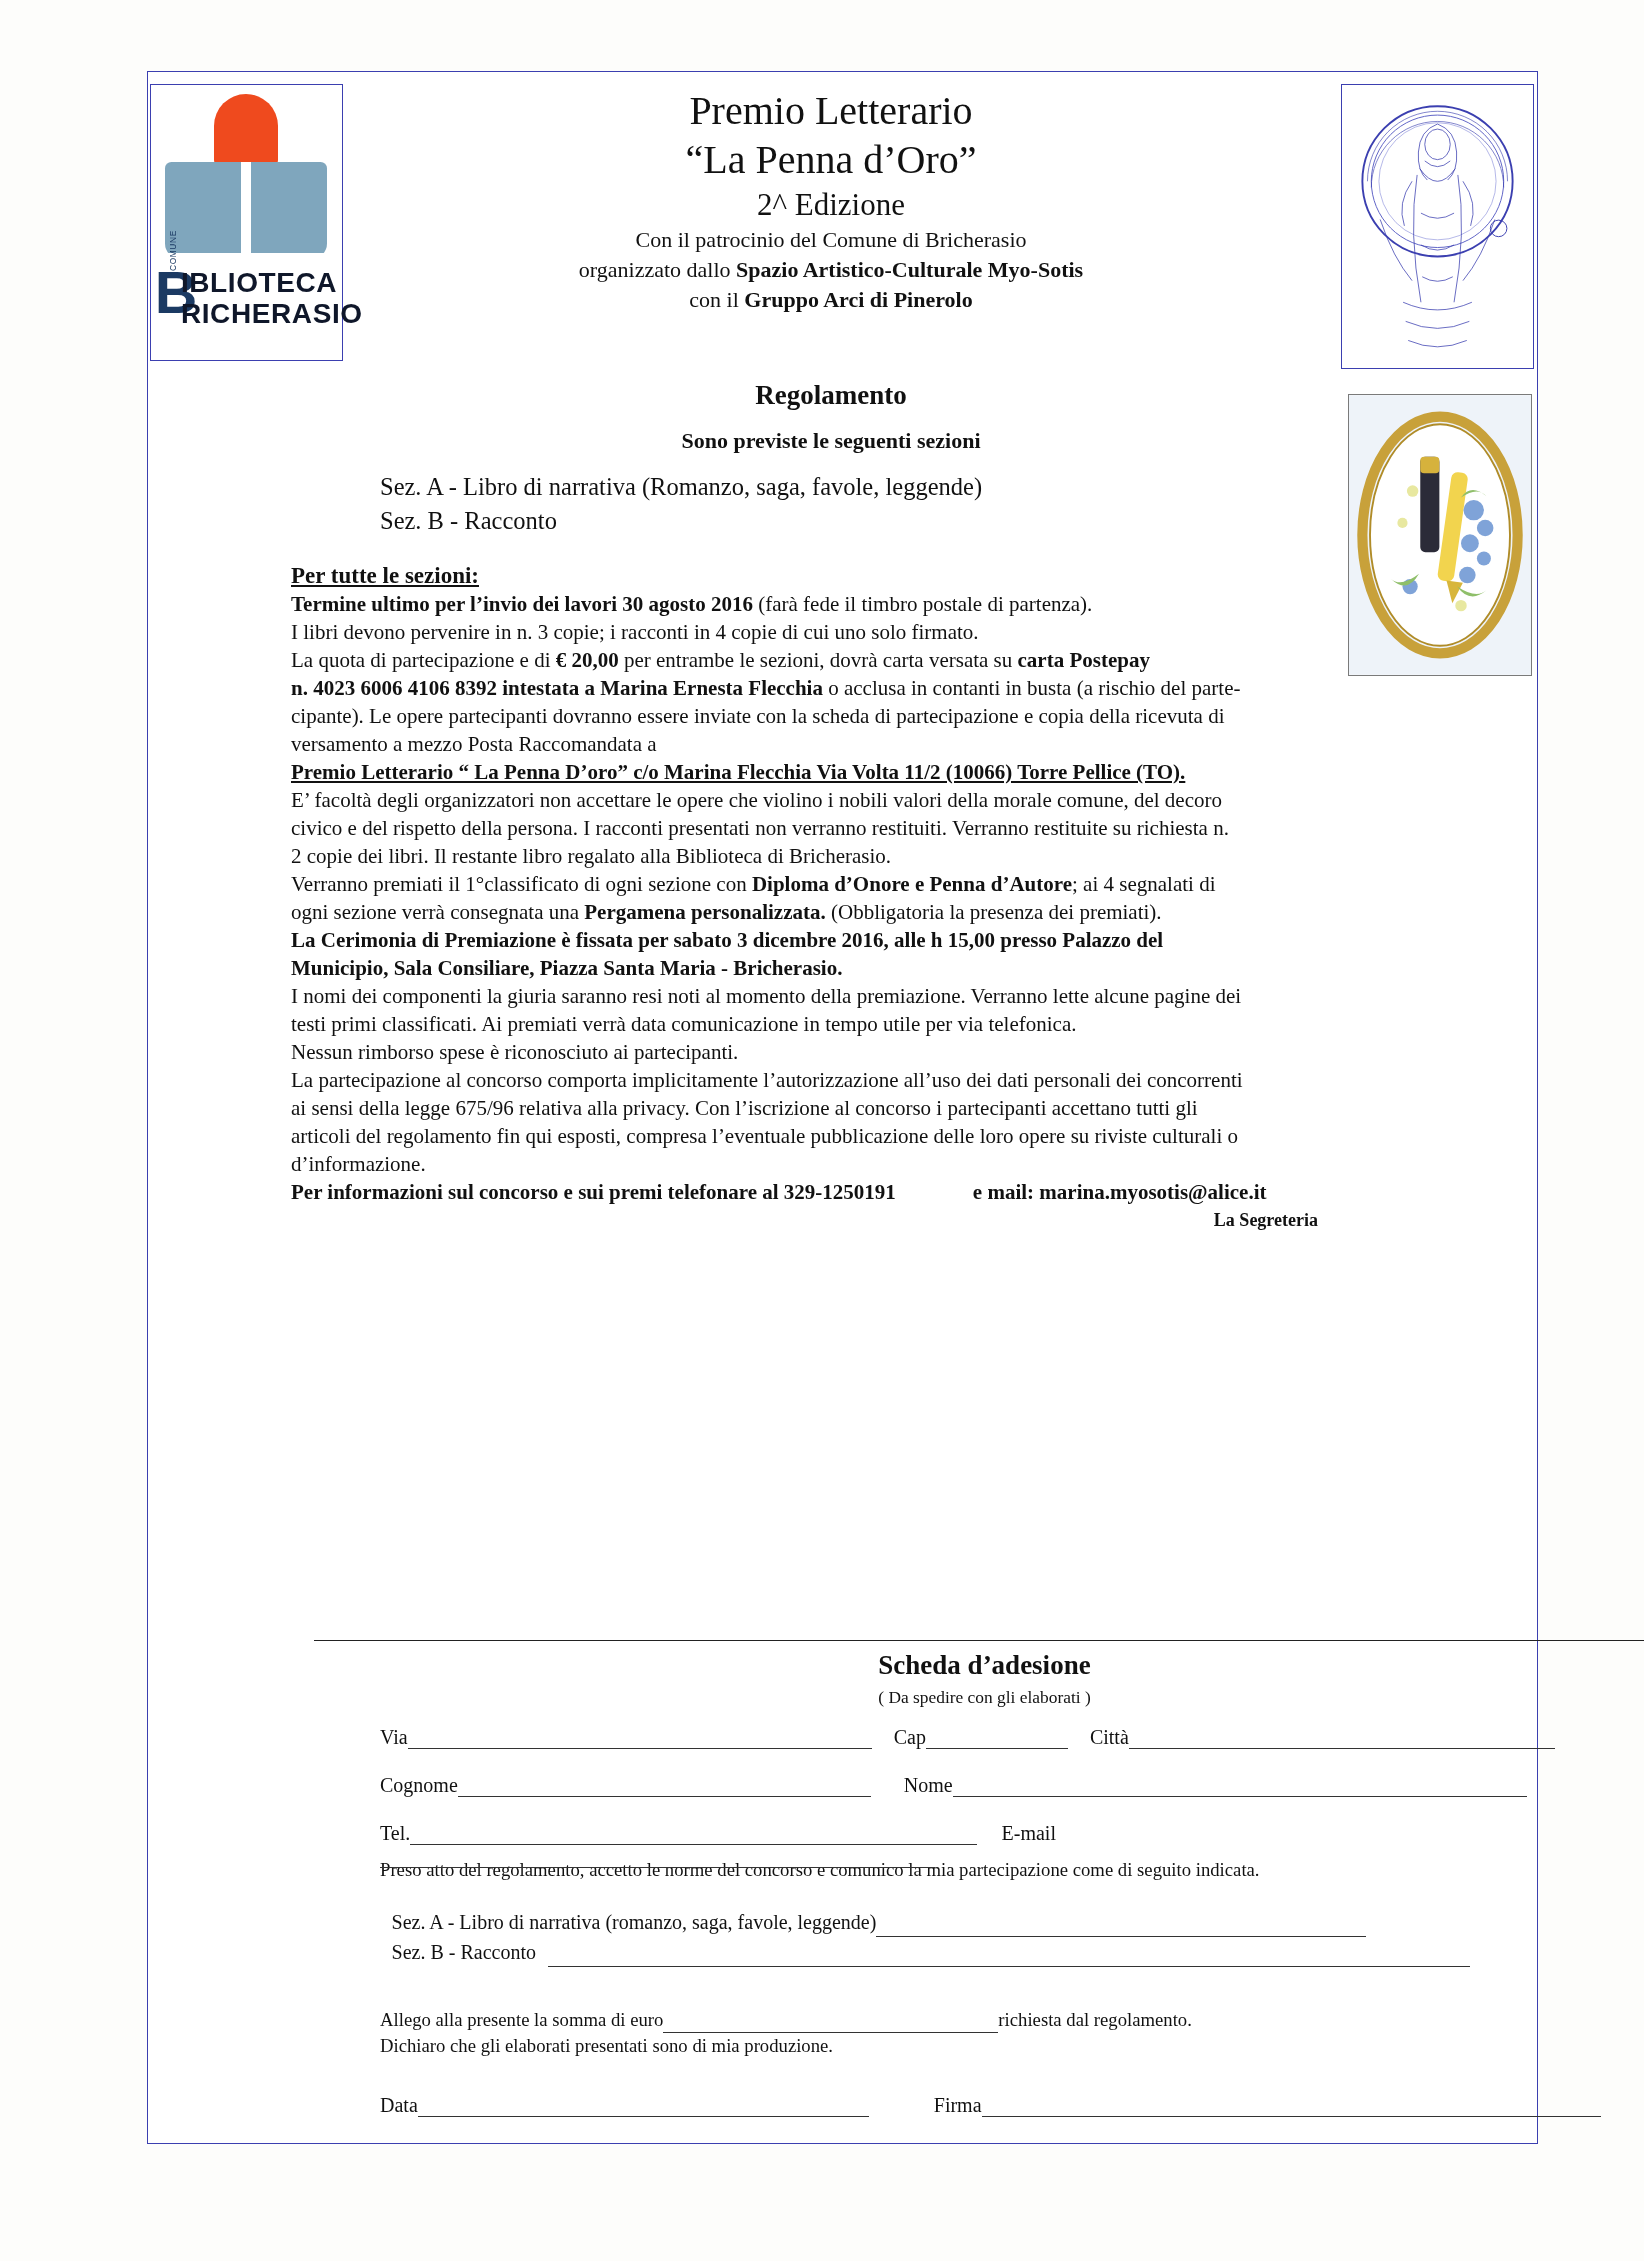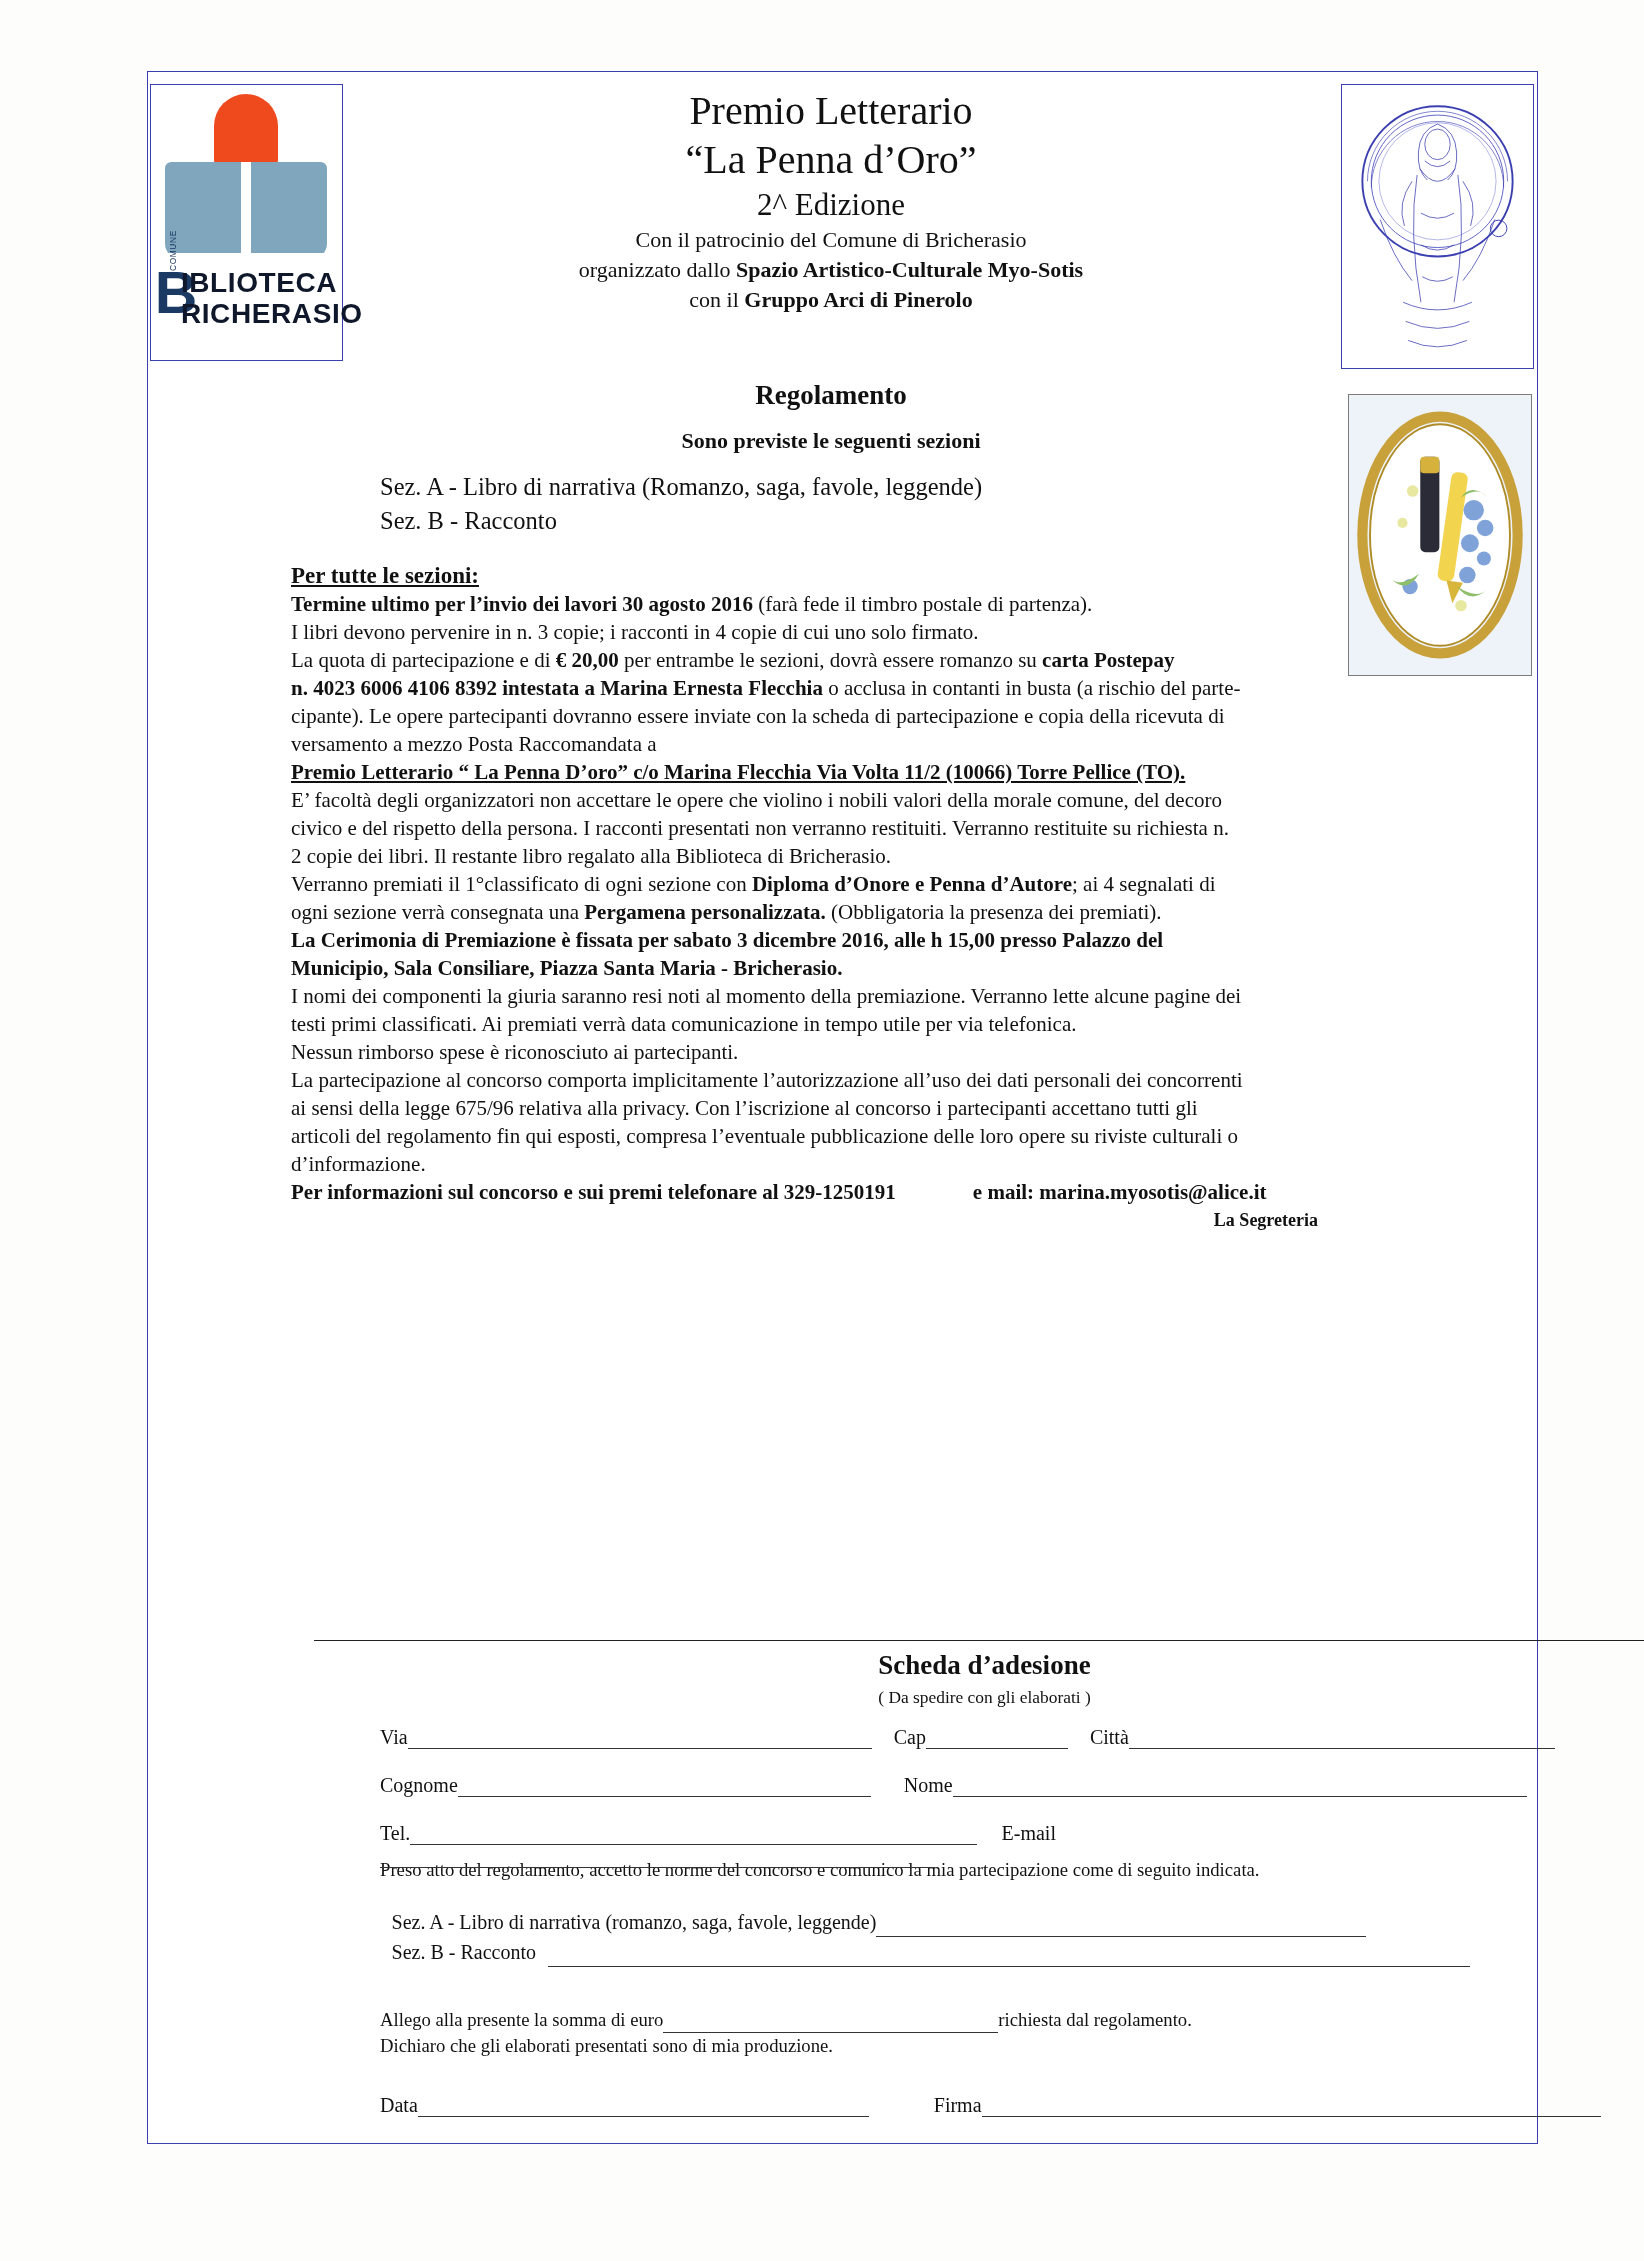--- a/index.html
+++ b/index.html
@@ -401,21 +401,21 @@
   <div class="body-text">
     <p class="u-head">Per tutte le sezioni:</p>
 
     <p>
       <span class="b">Termine ultimo  per l’invio dei lavori 30 agosto 2016</span><span> (farà fede il timbro postale di partenza).</span>
     </p>
 
     <p>I libri devono pervenire in n. 3 copie; i racconti in 4 copie di cui uno solo firmato.</p>
 
     <p>
-      <span>La quota di partecipazione e di </span><span class="b">€ 20,00</span><span> per entrambe le sezioni, dovrà essere romanzo su </span><span class="b">carta Postepay</span>
+      <span>La quota di partecipazione e di </span><span class="b">€ 20,00</span><span> per entrambe le sezioni, dovrà carta versata su </span><span class="b">carta Postepay</span>
     </p>
 
     <p>
       <span class="b">n. 4023 6006 4106 8392 intestata a Marina Ernesta Flecchia</span><span> o acclusa in contanti in busta (a rischio del parte-</span>
     </p>
 
     <p>cipante).  Le opere partecipanti dovranno essere inviate con la scheda di partecipazione e copia  della ricevuta di</p>
     <p>versamento a mezzo Posta Raccomandata a</p>
     <p class="u-line">Premio Letterario “ La Penna D’oro” c/o Marina Flecchia  Via Volta 11/2 (10066) Torre Pellice (TO).</p>
 

